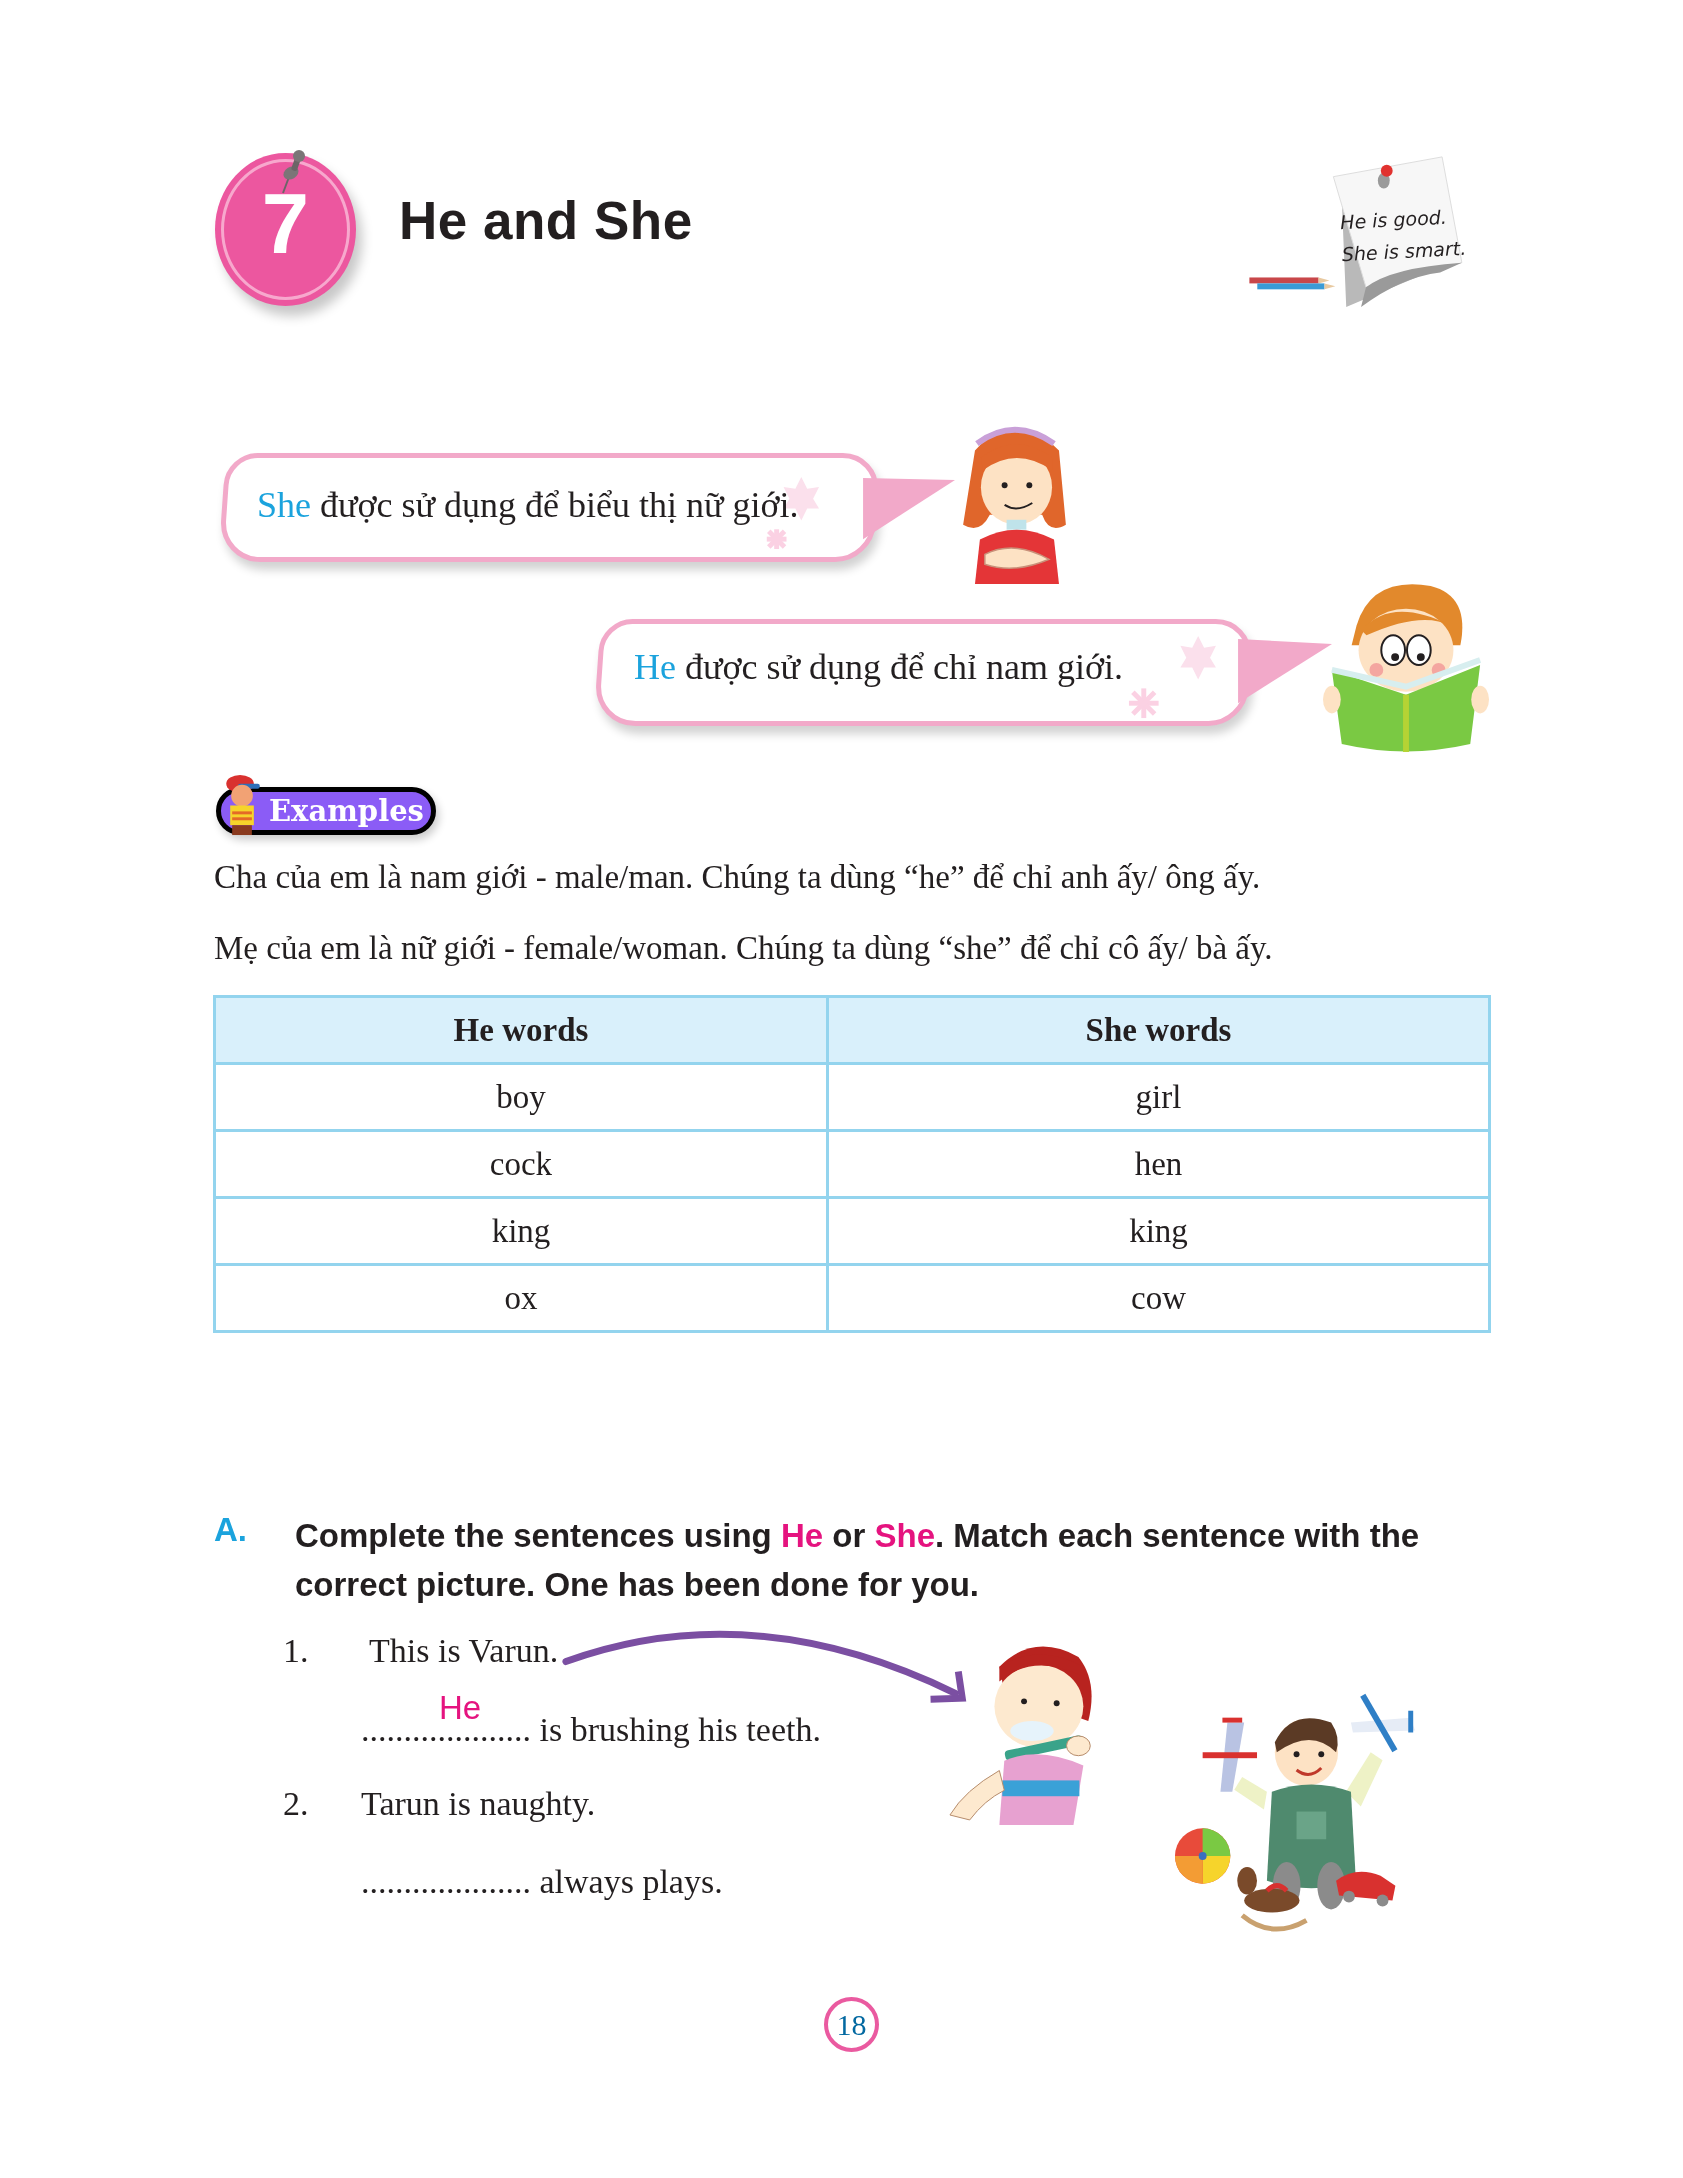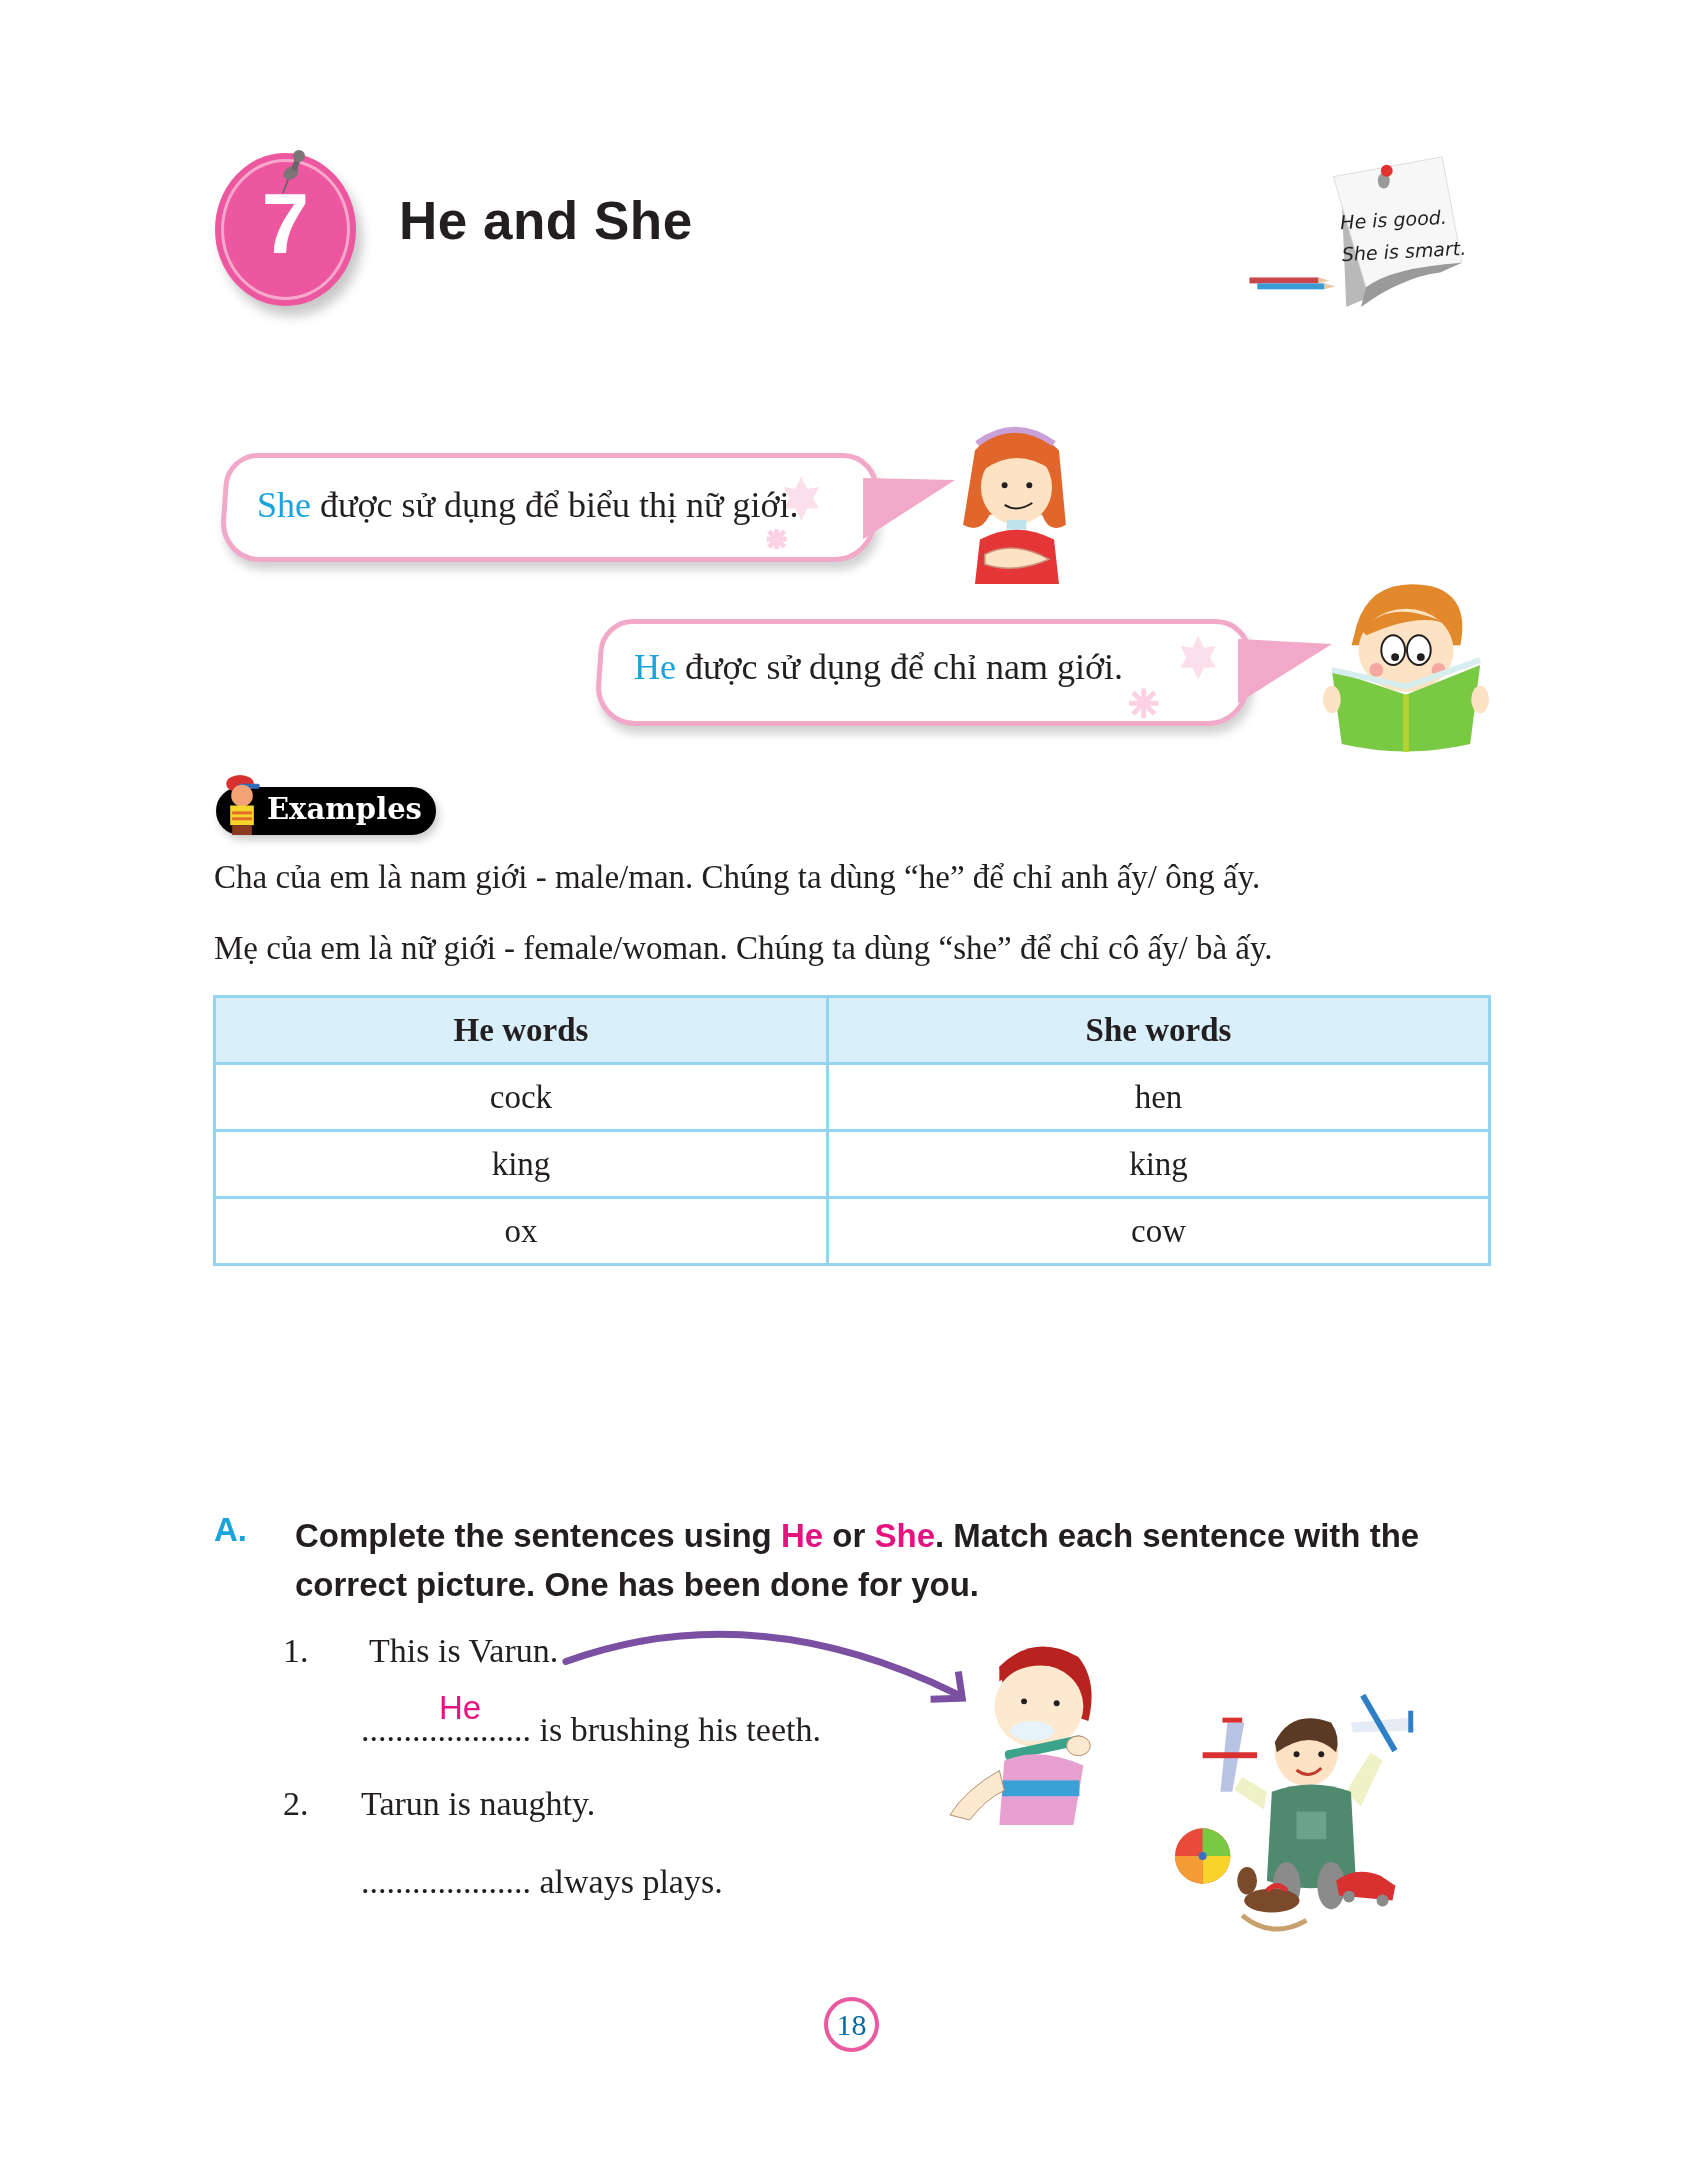--- a/index.html
+++ b/index.html
@@ -60,22 +60,22 @@
   .pointer-1 { left: 863px; top: 470px; }
   .pointer-2 { left: 1238px; top: 634px; }
 
   .illus { }
   .girl { left: 955px; top: 416px; width: 119px; height: 168px; }
   .reading-boy { left: 1322px; top: 576px; width: 168px; height: 178px; }
 
   
   .examples-pill {
     left: 216px; top: 787px; width: 220px; height: 48px;
-    background: #000000; border-radius: 24px;
-    border: 3px solid #000000;
+    background: #8b5cf6; border-radius: 24px;
+    border: 5px solid #000000;
     box-shadow: 3px 5px 8px rgba(0,0,0,0.2);
   }
   .examples-label {
     position: absolute; left: 48px; top: 5px;
     font-family: "DejaVu Serif", serif; font-weight: bold; font-size: 29px;
     color: #ffffff; line-height: 1;
   }
   .examples-kid { left: 220px; top: 772px; width: 46px; height: 65px; }
 
   .para {
@@ -252,20 +252,24 @@
 
 <table class="abs words-table">
   <thead>
     <tr>
       <th>He words</th>
       <th>She words</th>
     </tr>
   </thead>
   <tbody>
     <tr>
+      <td>boy</td>
+      <td>girl</td>
+    </tr>
+    <tr>
       <td>cock</td>
       <td>hen</td>
     </tr>
     <tr>
       <td>king</td>
       <td>king</td>
     </tr>
     <tr>
       <td>ox</td>
       <td>cow</td>

